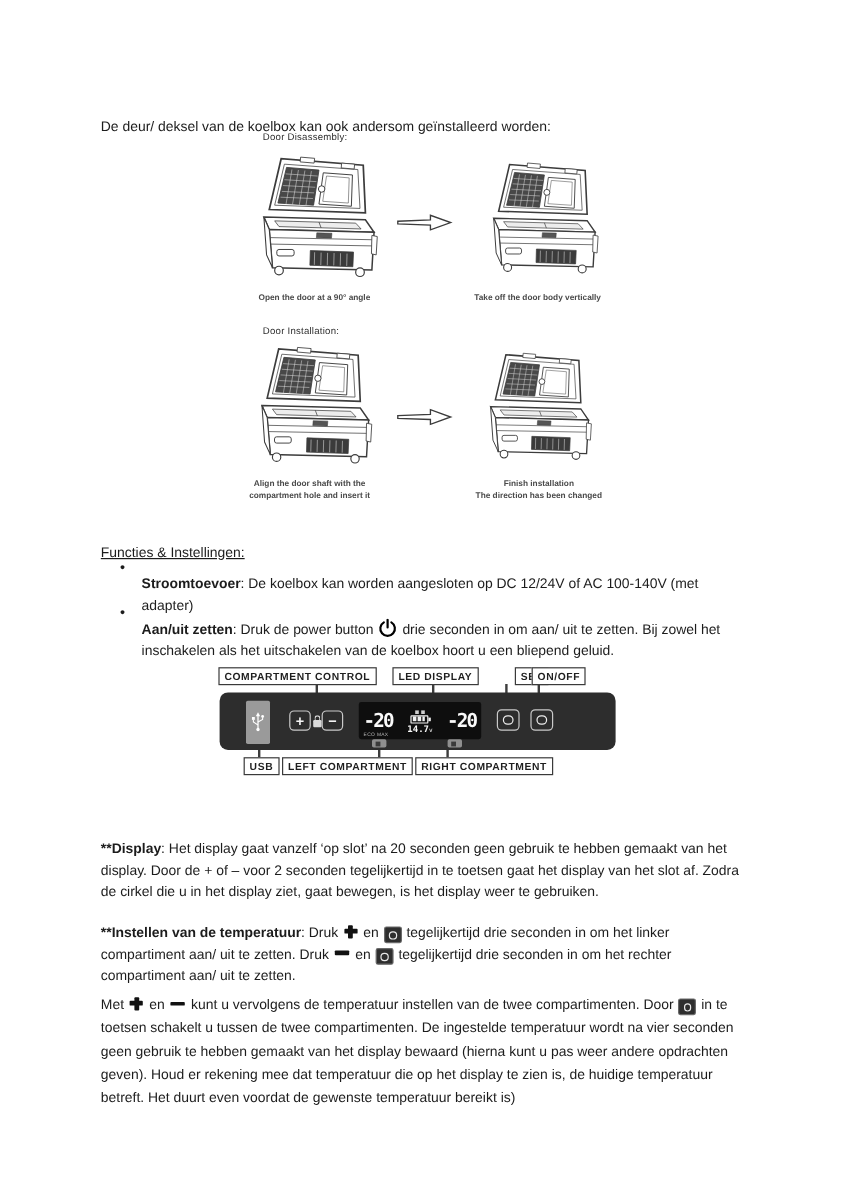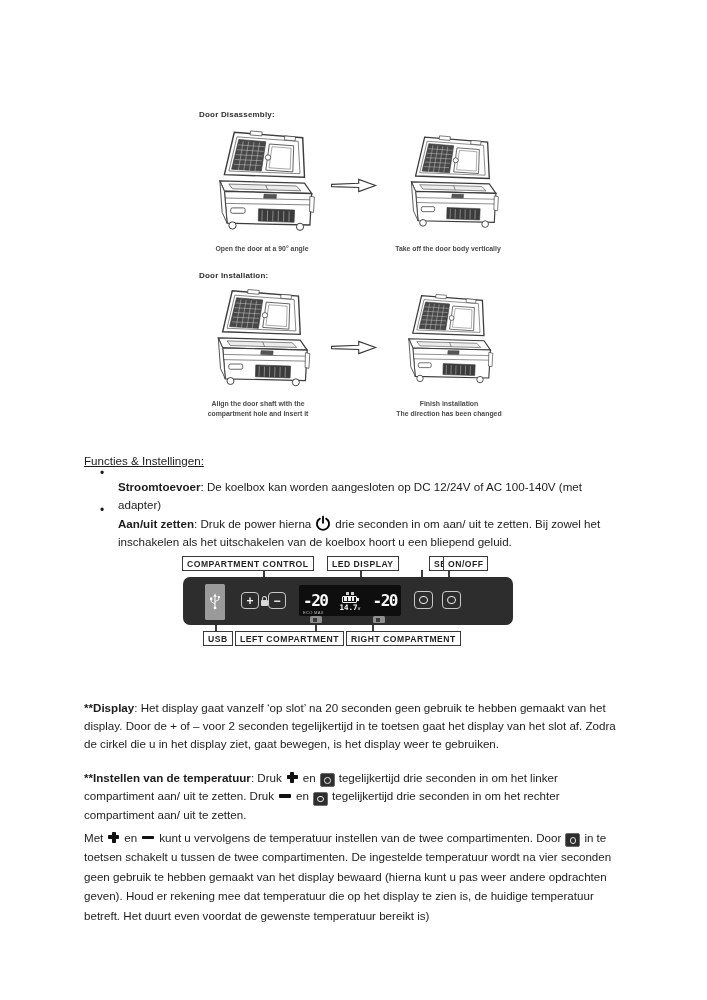--- a/index.html
+++ b/index.html
@@ -18,21 +18,21 @@
   .p-met{left:84px;top:816px;width:546px;line-height:1.68;}
   b{font-weight:bold;text-align:center;}
 
   
   .bullet-dot{font-size:12px;left:100px;}
   .bullet-text{left:118px;width:506px;}
   .bd1{top:466px;} .bt1{top:466px;}
   .bd2{top:503px;} .bt2{top:503px;}
 
   
-  .fig-title{font-size:8px;font-weight:bold;color:#2e2e2e;letter-spacing:.2px;}
+  .fig-title{font-size:8px;font-weight:normal;color:#2e2e2e;letter-spacing:.2px;margin-left:20px;}
   .ft1{left:199px;top:110px;} .ft2{left:199px;top:271px;}
   .cap{font-size:6.9px;font-weight:600;color:#4a4a4a;text-align:center;white-space:pre-line;line-height:1.5;}
   .cap1a{left:178px;top:244px;width:168px;}
   .cap1b{left:366px;top:244px;width:164px;}
   .cap2a{left:172px;top:399px;width:172px;}
   .cap2b{left:360px;top:399px;width:178px;}
 
   
   .c1{left:201px;top:126px;width:126px;height:108px;}
   .c2{left:394px;top:131px;width:116px;height:100px;}
@@ -165,20 +165,21 @@
         <rect x="2.8" y="6.6" width="3.4" height="3.4" stroke-width="0"></rect>
         <path d="M10,12.5 L15.5,9.5 L15.5,7.5" fill="none" stroke-width="1.3"></path>
         <circle cx="15.5" cy="6" r="1.7" stroke-width="0"></circle>
       </g>
     </symbol>
   </defs>
 </svg>
 
 <div class="page">
 
+  <p class="abs body-text intro">De deur/ deksel van de koelbox kan ook andersom geïnstalleerd worden:</p>
 
   <div class="abs fig-title ft1">Door Disassembly:</div>
   <svg class="abs lineart c1" viewBox="0 0 140 120">
       <use href="#cooler"></use>
     </svg>
   <svg class="abs lineart a1" viewBox="0 0 50 16">
       <use href="#arrowR"></use>
     </svg>
   <svg class="abs lineart c2" viewBox="0 0 140 120">
       <use href="#cooler"></use>
@@ -200,21 +201,21 @@
 compartment hole and insert it</div>
   <div class="abs cap cap2b">Finish installation
 The direction has been changed</div>
 
   <p class="abs body-text heading">Functies &amp; Instellingen:</p>
 
   <span class="abs bullet-dot bd1">•</span>
   <p class="abs body-text bullet-text bt1"><b>Stroomtoevoer</b><span>: De koelbox kan worden aangesloten op DC 12/24V of AC 100-140V (met adapter)</span></p>
 
   <span class="abs bullet-dot bd2">•</span>
-  <p class="abs body-text bullet-text bt2"><b>Aan/uit zetten</b><span>: Druk de power hierna</span><svg class="pwr-icon" viewBox="0 0 20 20">
+  <p class="abs body-text bullet-text bt2"><b>Aan/uit zetten</b><span>: Druk de power button</span><svg class="pwr-icon" viewBox="0 0 20 20">
         <use href="#powerSym"></use>
       </svg><span>drie seconden in om aan/ uit te zetten. Bij zowel het inschakelen als het uitschakelen van de koelbox hoort u een bliepend geluid.</span></p>
 
   <div class="abs panel-fig">
     <div class="plabel lab-tc">COMPARTMENT CONTROL</div>
     <div class="plabel lab-led">LED DISPLAY</div>
     <div class="plabel lab-set">SET</div>
     <div class="plabel lab-onoff">ON/OFF</div>
     <i class="conn cn-tc"></i>
     <i class="conn cn-led"></i>

